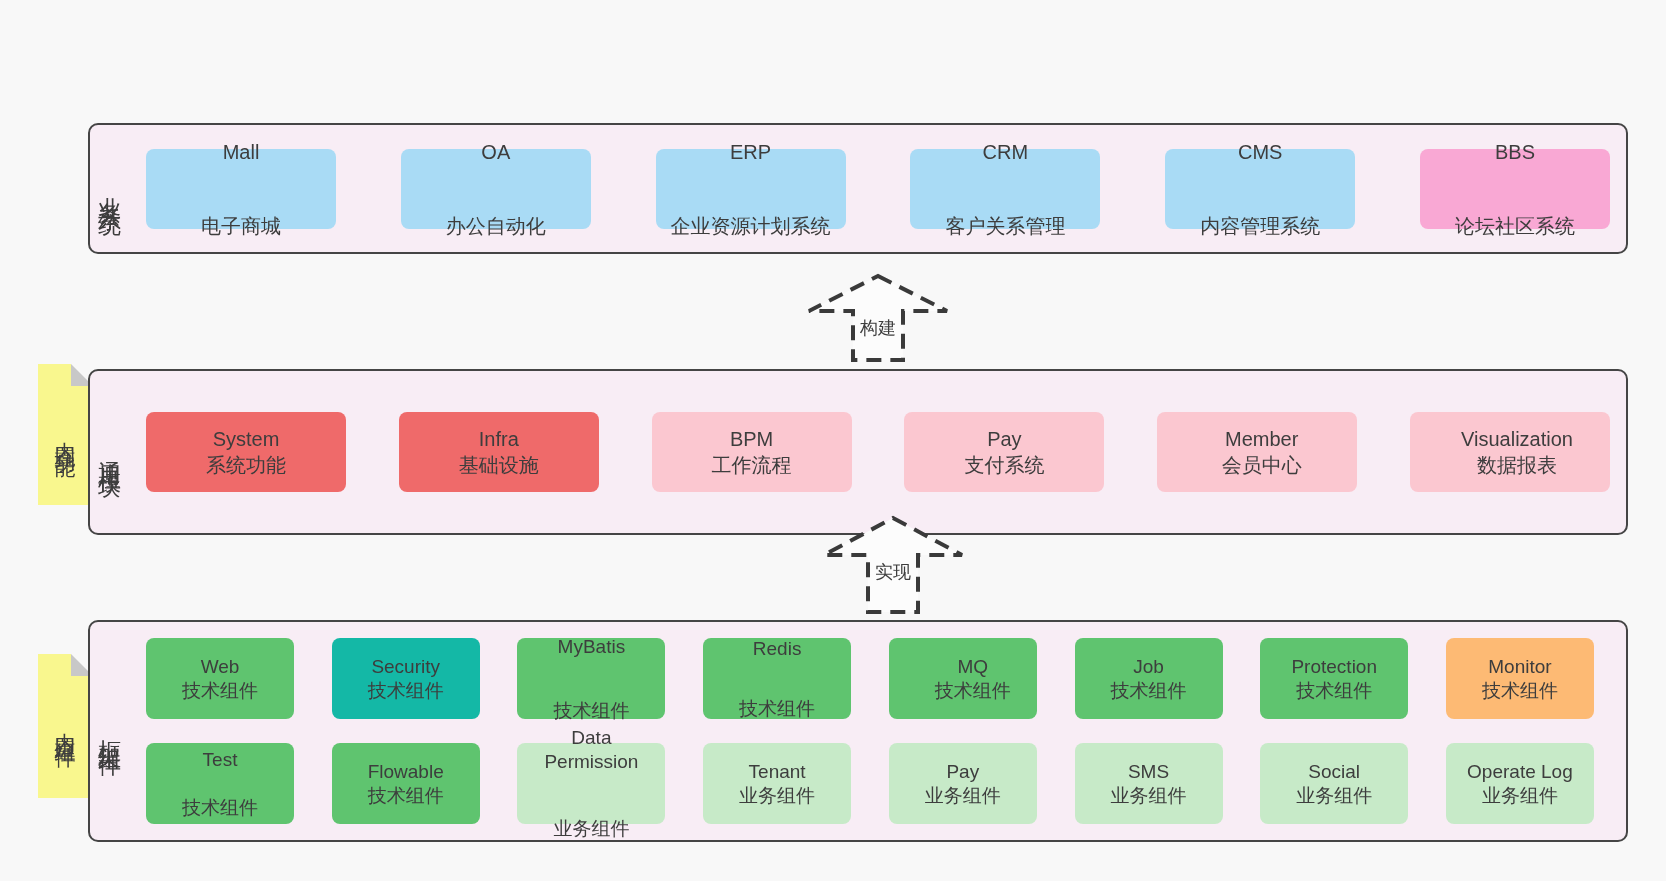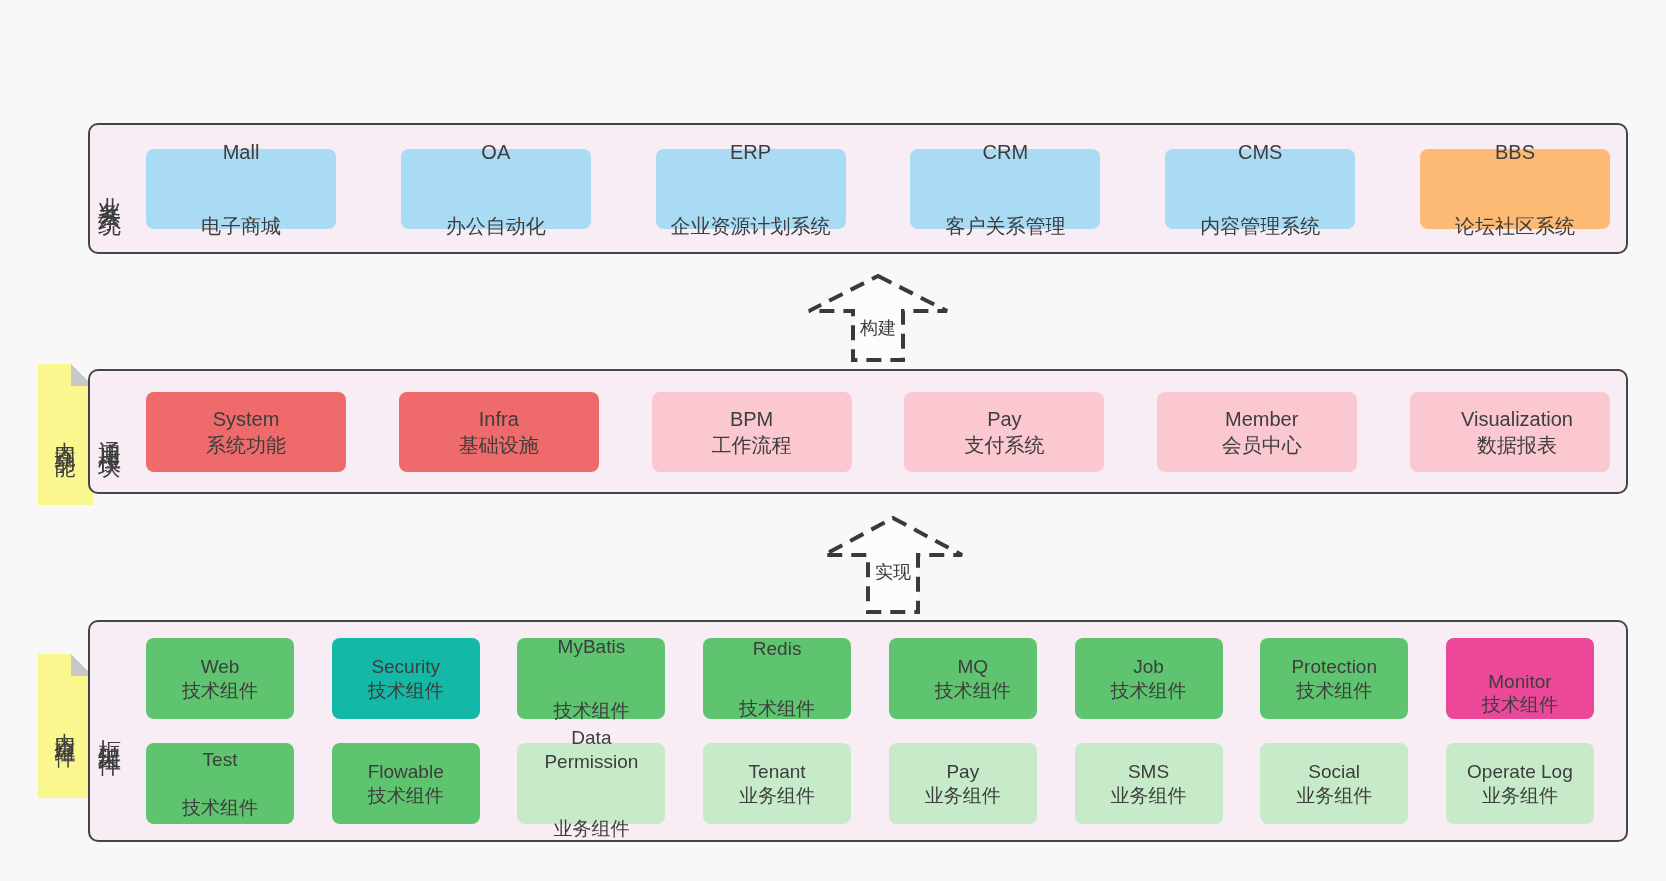--- a/index.html
+++ b/index.html
@@ -18,21 +18,21 @@
   .band {
     position: absolute;
     left: 88px;
     width: 1540px;
     background: #f8edf5;
     border: 2px solid #454545;
     border-radius: 10px;
     z-index: 2;
   }
   #band1 { top: 123px; height: 131px; }
-  #band2 { top: 369px; height: 125px; }
+  #band2 { top: 369px; height: 166px; }
   #band3 { top: 620px; height: 222px; }
 
   .band-label {
     position: absolute;
     left: 8px;
     top: 50%;
     transform: translateY(-50%);
     writing-mode: vertical-rl;
     text-orientation: upright;
     font-size: 23px;
@@ -133,21 +133,21 @@
     <div>企业资源计划系统</div>
   </div>
         <div class="box" style="background: rgb(169, 219, 245);">
     <div>CRM</div>
     <div>客户关系管理</div>
   </div>
         <div class="box" style="background: rgb(169, 219, 245);">
     <div>CMS</div>
     <div>内容管理系统</div>
   </div>
-        <div class="box" style="background: #fdba74;">
+        <div class="box" style="background: #f9a8d4;">
     <div>BBS</div>
     <div>论坛社区系统</div>
   </div>
       </div>
   </section>
 
   <svg class="arrow" id="arrow1" width="145" height="92" style="left:806px; top:272px;">
     <polygon points="72,4 141,39 97,39 97,88 47,88 47,39 3,39" fill="#fcfcfc" stroke="#3a3a3a" stroke-width="4" stroke-dasharray="15 9" stroke-linejoin="miter"></polygon>
     <text x="72" y="62" text-anchor="middle">构建</text>
   </svg>
@@ -220,21 +220,21 @@
     <div>技术组件</div>
   </div>
           <div class="box" style="background: rgb(95, 196, 111);">
     <div>Job</div>
     <div>技术组件</div>
   </div>
           <div class="box" style="background: rgb(95, 196, 111);">
     <div>Protection</div>
     <div>技术组件</div>
   </div>
-          <div class="box" style="background: #ec4899; justify-content: flex-end;">
+          <div class="box" style="background: #fdba74;">
     <div>Monitor</div>
     <div>技术组件</div>
   </div>
         </div>
       <div class="boxes-row">
           <div class="box" style="background: rgb(95, 196, 111); gap: 24px;">
     <div>Test</div>
     <div>技术组件</div>
   </div>
           <div class="box" style="background: rgb(95, 196, 111);">

